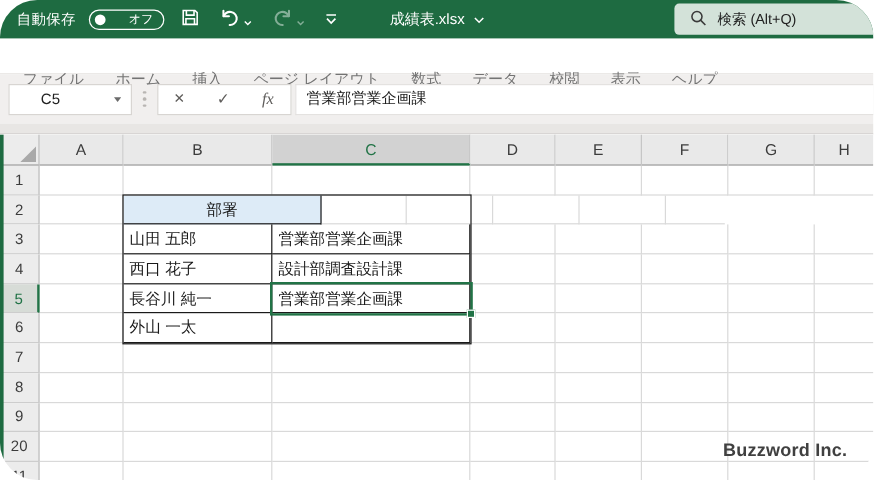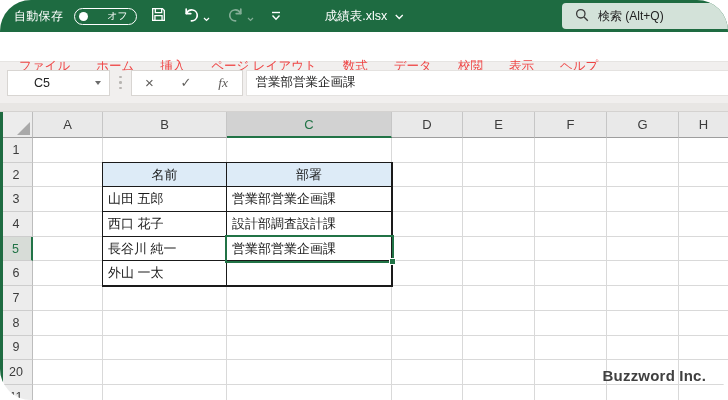--- a/index.html
+++ b/index.html
@@ -14,21 +14,21 @@
   .toggle { display:inline-flex; align-items:center; gap:19px; border:1px solid #fff; border-radius:9px; height:17px; padding:0 8px 0 4px; cursor:pointer; }
   .knob { width:9px; height:9px; border-radius:50%; background:#fff; }
   .tg-label { font-size:10px; }
   .tbbtn { background:none; border:none; color:#fff; display:inline-flex; align-items:flex-end; gap:3px; padding:2px 3px; cursor:pointer; }
   .dim { opacity:.45; }
   .tb-title { position:absolute; left:50%; transform:translateX(-50%); display:flex; align-items:center; gap:7px; font-size:12.5px; cursor:pointer; }
   .searchbox { position:absolute; right:0; top:3px; height:26px; width:166px; background:#D3E2D9; border-radius:4px 0 0 4px; display:flex; align-items:center; gap:9px; padding-left:13px; color:#222; font-size:12px; cursor:text; }
 
   
   .tabrow { height:30px; background:#fff; display:flex; align-items:center; padding-left:6px; border-bottom:1px solid #E6E4E2; }
-  .tab { font-size:12.5px; color:#ef4444; padding:0 13px; cursor:pointer; white-space:nowrap;margin-top:40px; }
+  .tab { font-size:12.5px; color:#737373; padding:0 13px; cursor:pointer; white-space:nowrap;margin-top:40px; }
 
   
   .formularow { height:41px; background:#F1EFEE; display:flex; align-items:center; padding-left:7px; }
   .namebox { width:103px; height:26px; background:#fff; border:1px solid #D8D5D2; display:flex; align-items:center; justify-content:space-between; padding:0 8px 0 26px; font-size:12.5px; color:#222; cursor:text; }
   .nb-arrow { width:0; height:0; border-left:3.5px solid transparent; border-right:3.5px solid transparent; border-top:4.5px solid #6b6b6b; }
   .dots { display:flex; flex-direction:column; align-items:center; margin:0 9px; }
   .dots span { width:2.5px; height:2.5px; background:#B8B5B2; border-radius:50%; margin:1.6px 0; }
   .fxbox { width:112px; height:26px; background:#fff; border:1px solid #D8D5D2; display:flex; align-items:center; justify-content:space-around; color:#5f5d5b; }
   .btn-x { font-size:15px; line-height:1; cursor:pointer; }
   .btn-check { font-size:13px; line-height:1; cursor:pointer; }
@@ -175,21 +175,20 @@
       <div class="cell w-d"></div>
       <div class="cell w-e"></div>
       <div class="cell w-f"></div>
       <div class="cell w-g"></div>
       <div class="cell w-h"></div>
     </div>
 
     <div class="gridrow">
       <div class="rh">2</div>
       <div class="cell w-a"></div>
-      <div class="cell w-b hdrfill tblb">名前</div>
       <div class="cell w-c hdrfill tblb">部署</div>
       <div class="cell w-d"></div>
       <div class="cell w-e"></div>
       <div class="cell w-f"></div>
       <div class="cell w-g"></div>
       <div class="cell w-h"></div>
     </div>
 
     <div class="gridrow">
       <div class="rh">3</div>

